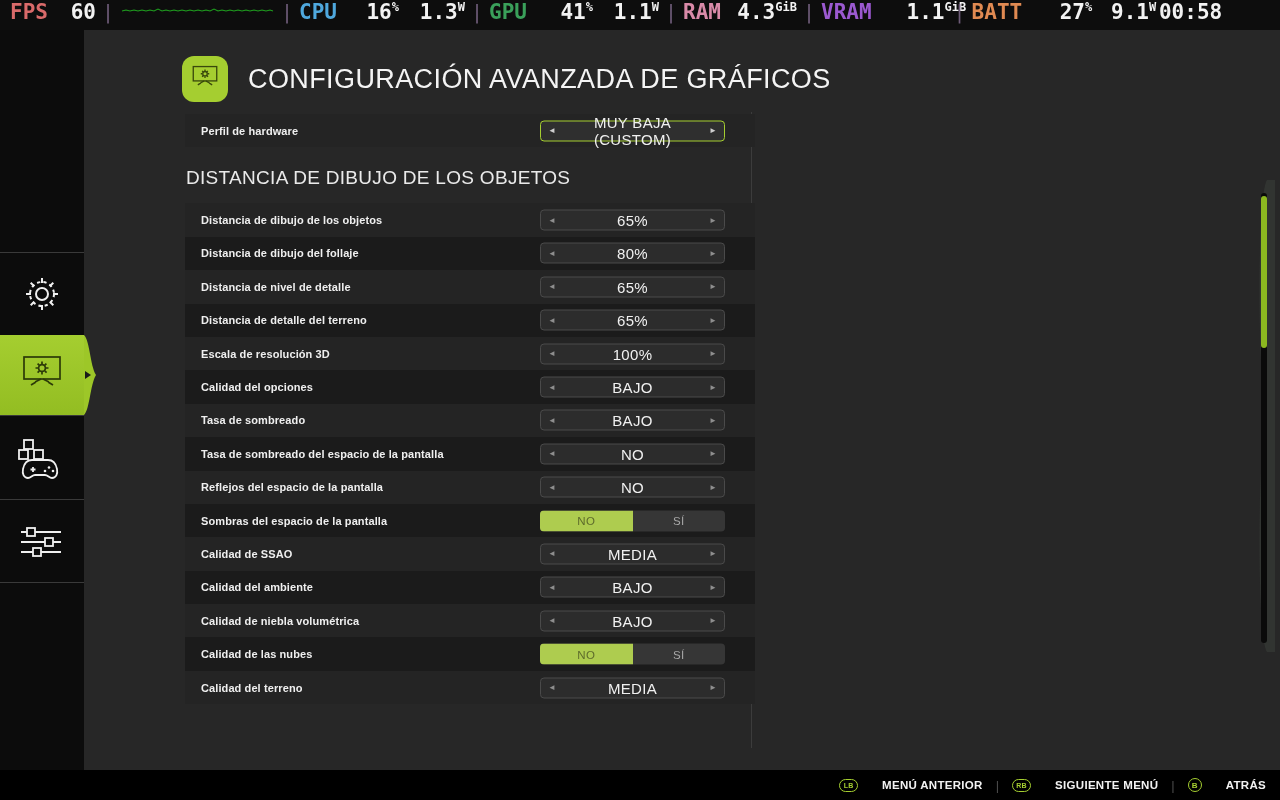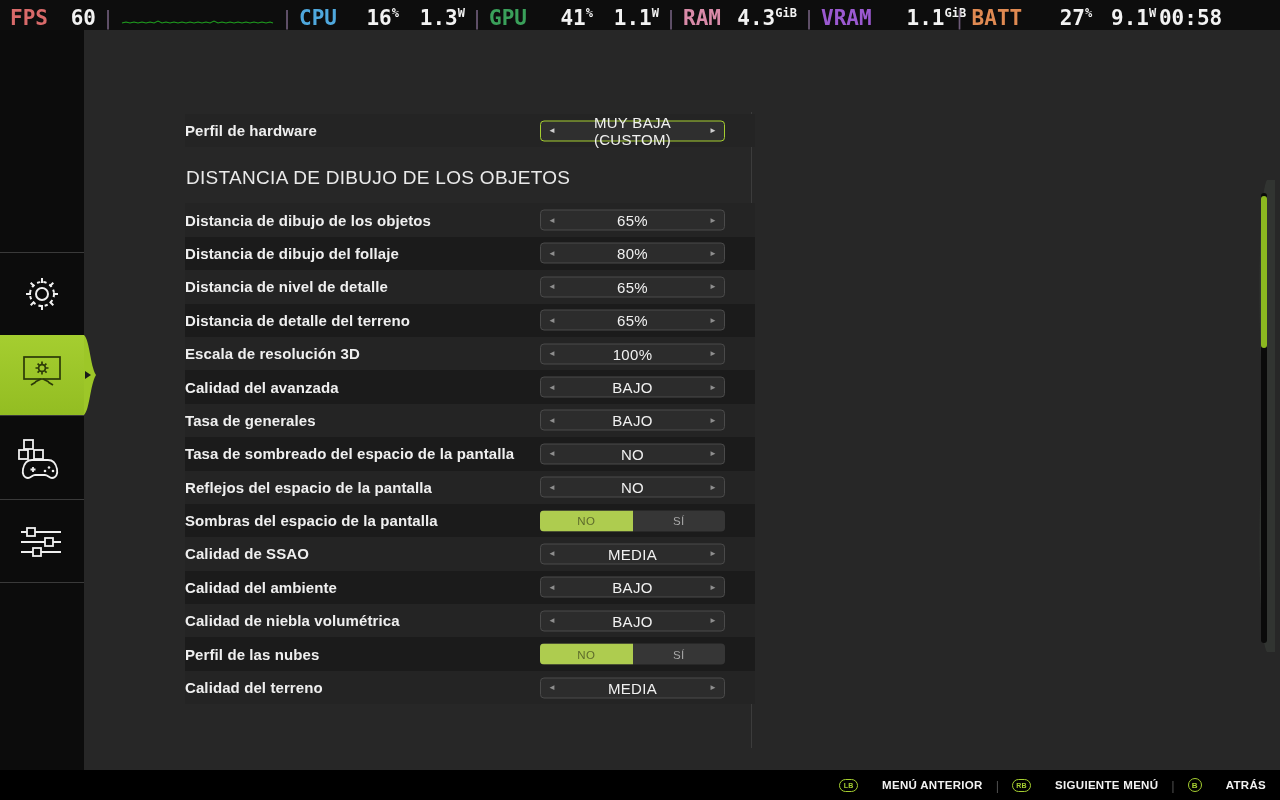--- a/index.html
+++ b/index.html
@@ -2,21 +2,21 @@
 <html><head>
 <meta charset="utf-8">
 <style>
   * { margin:0; padding:0; box-sizing:border-box; }
   html,body { width:1280px; height:800px; overflow:hidden; background:#000; }
   body { font-family:"Liberation Sans", sans-serif; }
 
   
   #hud {
     position:absolute; left:0; top:0; width:1280px; height:30px;
-    background:#0d0d0d; display:flex; align-items:flex-end;
+    background:#0d0d0d; display:flex; align-items:flex-start;
     font-family:"DejaVu Sans Mono", monospace; font-size:21px; font-weight:bold;
     letter-spacing:0px; white-space:nowrap;
   }
   #hud .lbl { font-weight:bold; }
   #hud .val { color:#f2f2f2; text-align:right; }
   #hud .unit { font-size:12px; vertical-align:super; color:#f2f2f2; }
   #hud .sep { color:#6d5b78; padding:0 6px; font-weight:normal; font-size:20px; }
   .hud-fps   { color:#d96a6a; }
   .hud-cpu   { color:#4fa8dd; }
   .hud-gpu   { color:#3aa05a; }
@@ -79,21 +79,21 @@
   .section-title {
     color:#eaeaea; font-size:19px; font-weight:400; letter-spacing:.3px;
     padding:20px 0 14px 1px;
   }
   .group { background:#1b1b1b; }
   .row {
     position:relative; height:33.4px; display:flex; align-items:center;
   }
   .row.alt { background:#242424; }
   .row-label {
-    margin-left:0; color:#efefef; font-size:15px; font-weight:bold;
+    margin-left:16px; color:#efefef; font-size:11px; font-weight:bold;
     letter-spacing:.1px; white-space:nowrap;
   }
   .ctrl {
     position:absolute; left:355px; top:50%; transform:translateY(-50%);
     width:185px; height:21px; border-radius:4px;
     background:#2c2c2c; border:1px solid #4a4a4a;
     display:flex; align-items:center; justify-content:space-between;
   }
   .ctrl.focused { border-color:#a5ce30; background:#2f2f2f; }
   .ctrl .arw { color:#8e8e8e; font-size:8px; padding:0 7px; line-height:1; }
@@ -241,20 +241,35 @@
   </div>
   <svg id="rail-active-tail" viewBox="0 0 12 80" preserveAspectRatio="none">
     <path d="M0 0 C6 6 6 30 12 40 C6 50 6 74 0 80 Z" fill="#9dc728"></path>
   </svg>
   <svg id="rail-arrow" viewBox="0 0 8 10">
     <path d="M1 1 L7 5 L1 9 Z" fill="#1a1a1a"></path>
   </svg>
 
   <div id="content">
 
+    <div id="titlebar">
+      <div id="title-icon">
+        <span>
+          <svg width="30" height="26" viewBox="0 0 46 38">
+            <g fill="none" stroke="#39480c" stroke-width="2">
+              <rect x="5" y="3" width="36" height="22"></rect>
+              <path d="M16 28 l6 -3 M30 28 l-6 -3 M12 31 l5 -3 M34 31 l-5 -3"></path>
+              <circle cx="23" cy="14" r="3.4"></circle>
+              <path d="M23 7.5 v2.5 M23 18 v2.5 M16.5 14 h2.5 M27 14 h2.5 M18.6 9.6 l1.8 1.8 M25.8 16.8 l1.8 1.8 M27.4 9.6 l-1.8 1.8 M20.4 16.8 l-1.8 1.8"></path>
+            </g>
+          </svg>
+        </span>
+      </div>
+      <div id="title-text">CONFIGURACIÓN AVANZADA DE GRÁFICOS</div>
+    </div>
 
     <div id="vdivider"></div>
 
     <div id="settings-col">
         <div class="group">
           <div class="row alt">
             <div class="row-label">Perfil de hardware</div>
             <div class="ctrl focused">
               <span class="arw">◄</span>
               <span class="ctrl-val">MUY BAJA (CUSTOM)</span>
@@ -300,29 +315,29 @@
         <div class="group">
           <div class="row alt">
             <div class="row-label">Escala de resolución 3D</div>
             <div class="ctrl">
               <span class="arw">◄</span>
               <span class="ctrl-val">100%</span>
               <span class="arw">►</span>
             </div>
           </div>
           <div class="row">
-            <div class="row-label">Calidad del avanzada</div>
+            <div class="row-label">Calidad del opciones</div>
             <div class="ctrl">
               <span class="arw">◄</span>
               <span class="ctrl-val">BAJO</span>
               <span class="arw">►</span>
             </div>
           </div>
           <div class="row alt">
-            <div class="row-label">Tasa de generales</div>
+            <div class="row-label">Tasa de sombreado</div>
             <div class="ctrl">
               <span class="arw">◄</span>
               <span class="ctrl-val">BAJO</span>
               <span class="arw">►</span>
             </div>
           </div>
           <div class="row">
             <div class="row-label">Tasa de sombreado del espacio de la pantalla</div>
             <div class="ctrl">
               <span class="arw">◄</span>
@@ -363,21 +378,21 @@
           </div>
           <div class="row alt">
             <div class="row-label">Calidad de niebla volumétrica</div>
             <div class="ctrl">
               <span class="arw">◄</span>
               <span class="ctrl-val">BAJO</span>
               <span class="arw">►</span>
             </div>
           </div>
           <div class="row">
-            <div class="row-label">Perfil de las nubes</div>
+            <div class="row-label">Calidad de las nubes</div>
             <div class="toggle">
               <div class="opt on">NO</div>
               <div class="opt">SÍ</div>
             </div>
           </div>
           <div class="row alt">
             <div class="row-label">Calidad del terreno</div>
             <div class="ctrl">
               <span class="arw">◄</span>
               <span class="ctrl-val">MEDIA</span>

